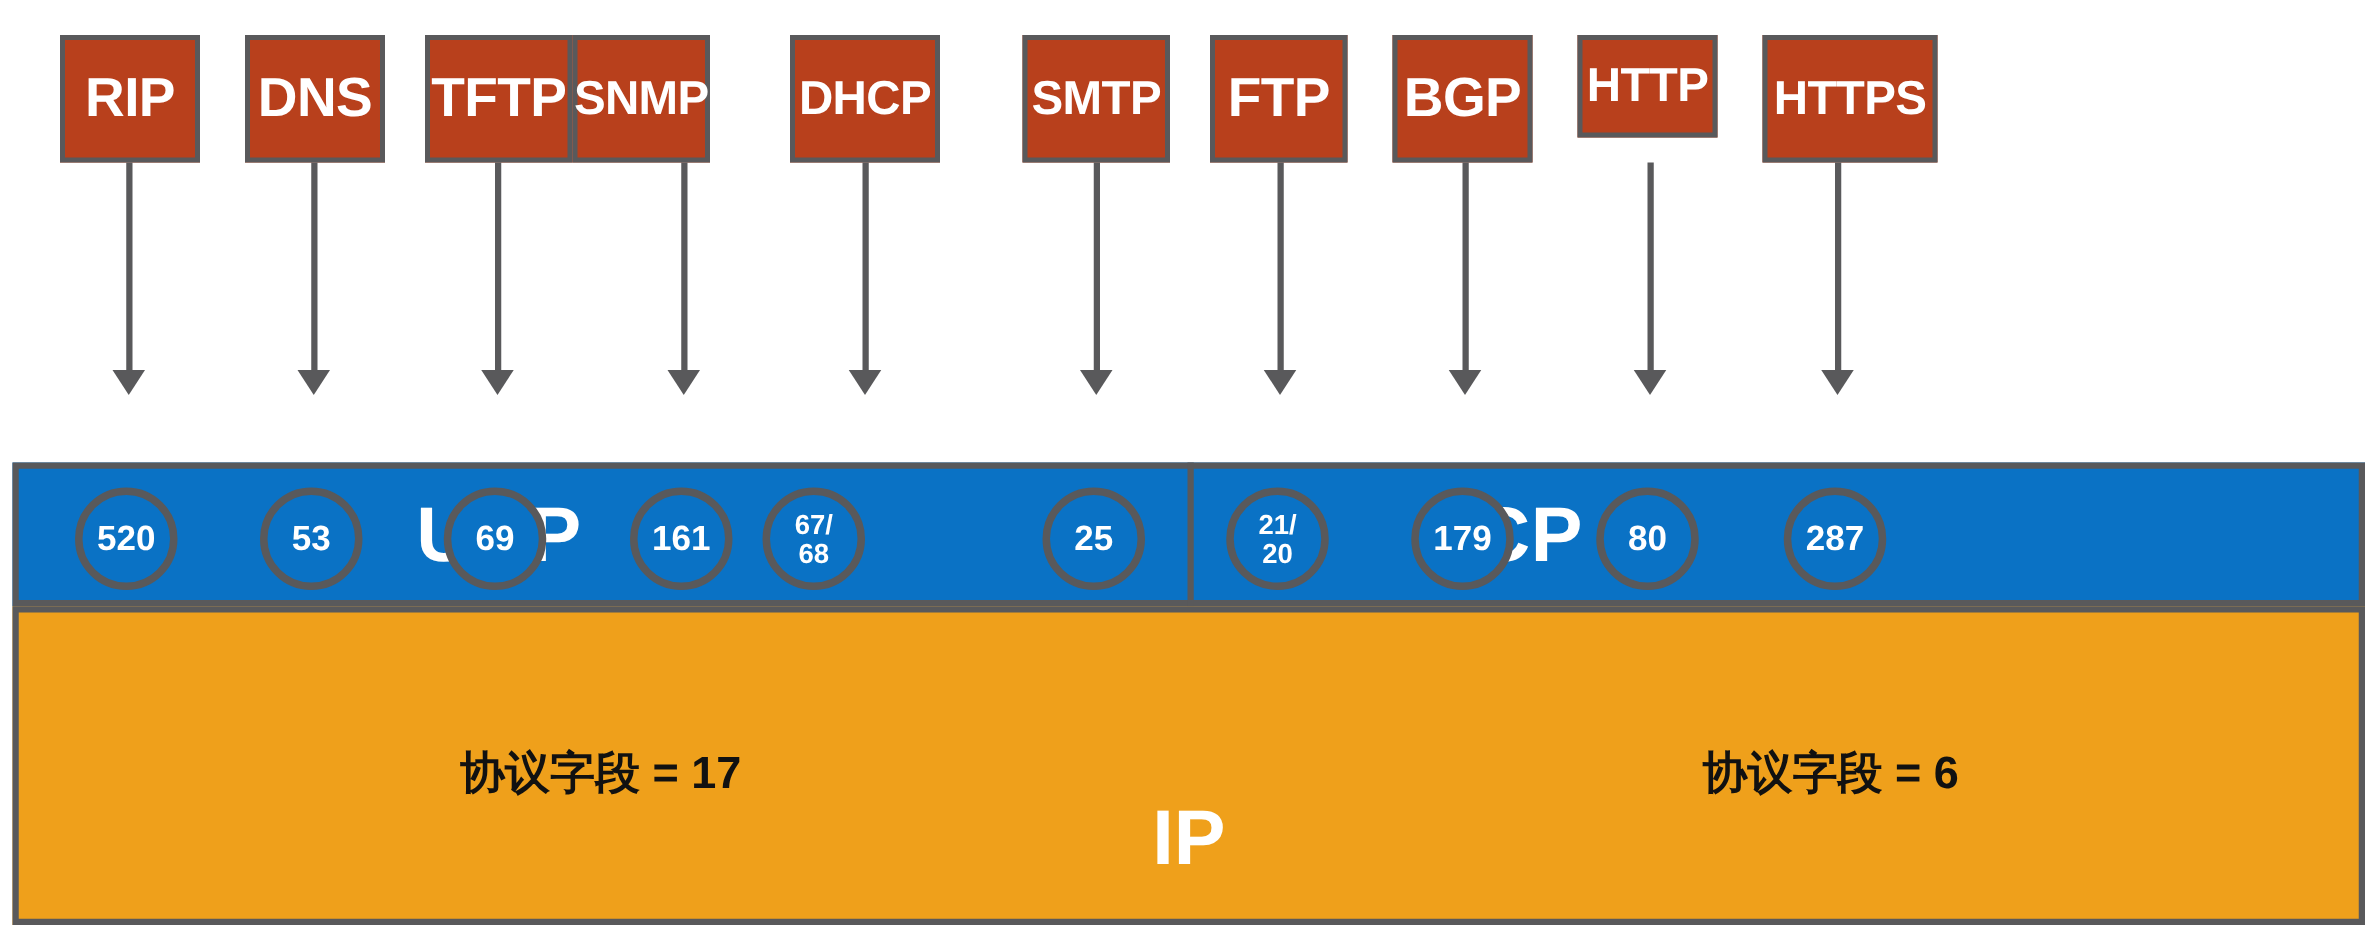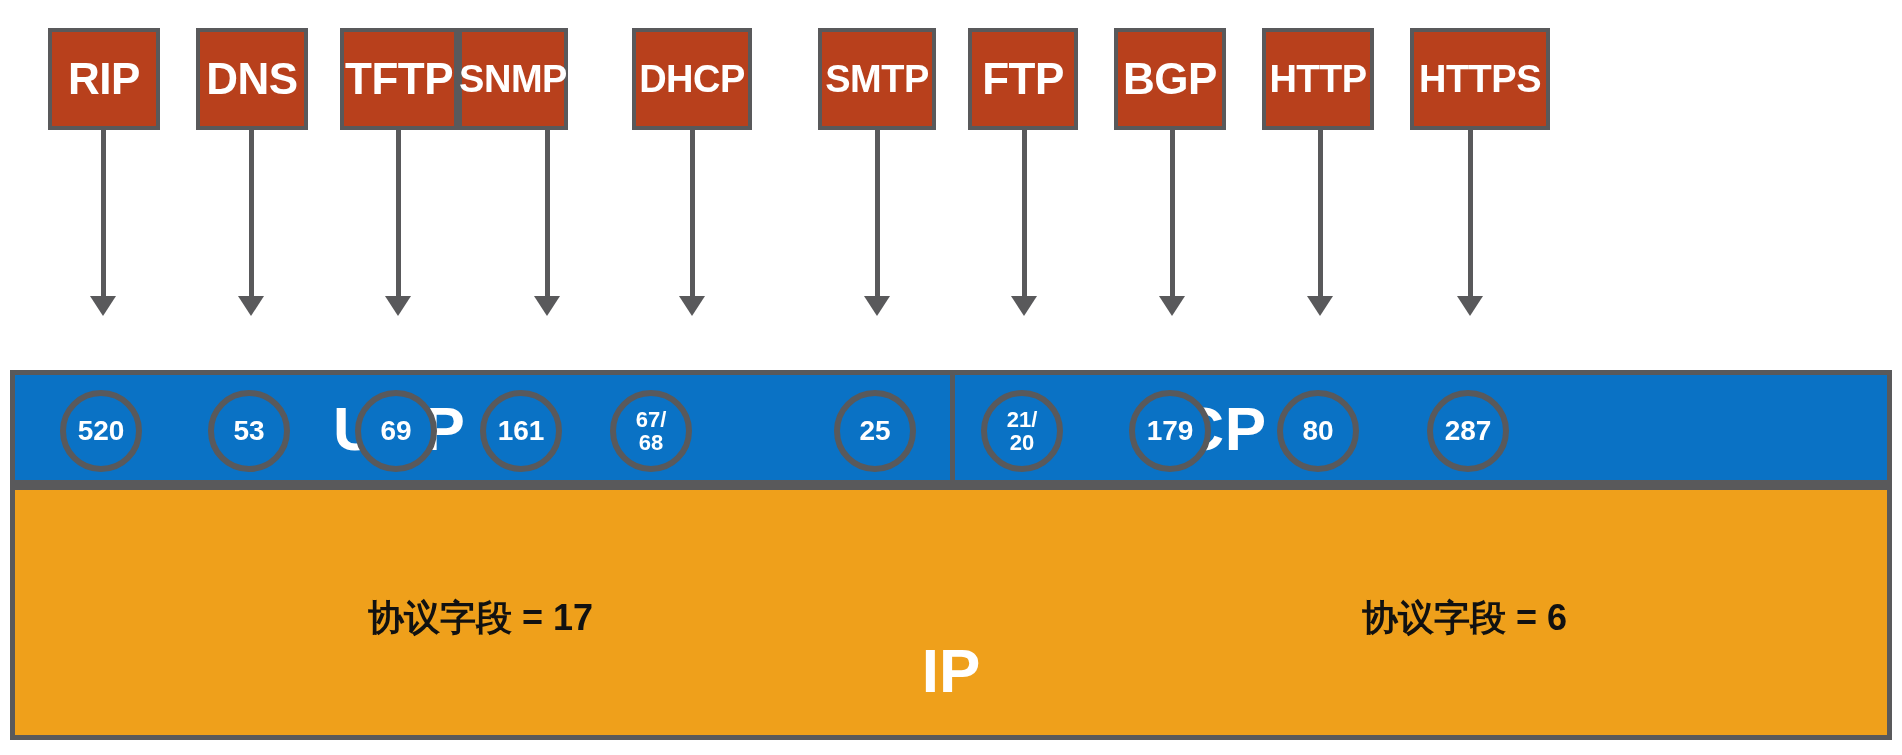--- a/index.html
+++ b/index.html
@@ -159,21 +159,21 @@
 
   <div class="proto-box" style="left:818px; top:28px; width:118px; height:102px;">
     <span class="proto-label small">SMTP</span>
   </div>
   <div class="proto-box" style="left:968px; top:28px; width:110px; height:102px;">
     <span class="proto-label">FTP</span>
   </div>
   <div class="proto-box" style="left:1114px; top:28px; width:112px; height:102px;">
     <span class="proto-label">BGP</span>
   </div>
-  <div class="proto-box" style="left:1262px; top:28px; width:112px; height:102px;align-items:center;">
+  <div class="proto-box" style="left:1262px; top:28px; width:112px; height:82px;align-items:center;">
     <span class="proto-label small">HTTP</span>
   </div>
   <div class="proto-box" style="left:1410px; top:28px; width:140px; height:102px;">
     <span class="proto-label small">HTTPS</span>
   </div>
 
   <div class="arrow-line" style="left:101px; top:130px; height:170px;"></div>
   <div class="arrow-head" style="left:90px;  top:296px;"></div>
   <div class="arrow-line" style="left:249px; top:130px; height:170px;"></div>
   <div class="arrow-head" style="left:238px; top:296px;"></div>
@@ -208,21 +208,21 @@
 
   <div class="port-circle" style="left:60px; top:390px;">
     <span class="port-text">520</span>
   </div>
   <div class="port-circle" style="left:208px; top:390px;">
     <span class="port-text">53</span>
   </div>
   <div class="port-circle" style="left:355px; top:390px;">
     <span class="port-text">69</span>
   </div>
-  <div class="port-circle" style="left:480px; top:390px;">
+  <div class="port-circle" style="left:504px; top:390px;">
     <span class="port-text">161</span>
   </div>
   <div class="port-circle" style="left:610px; top:390px;">
     <span class="port-text two-line">67/
 68</span>
   </div>
 
   <div class="port-circle" style="left:834px; top:390px;">
     <span class="port-text">25</span>
   </div>

